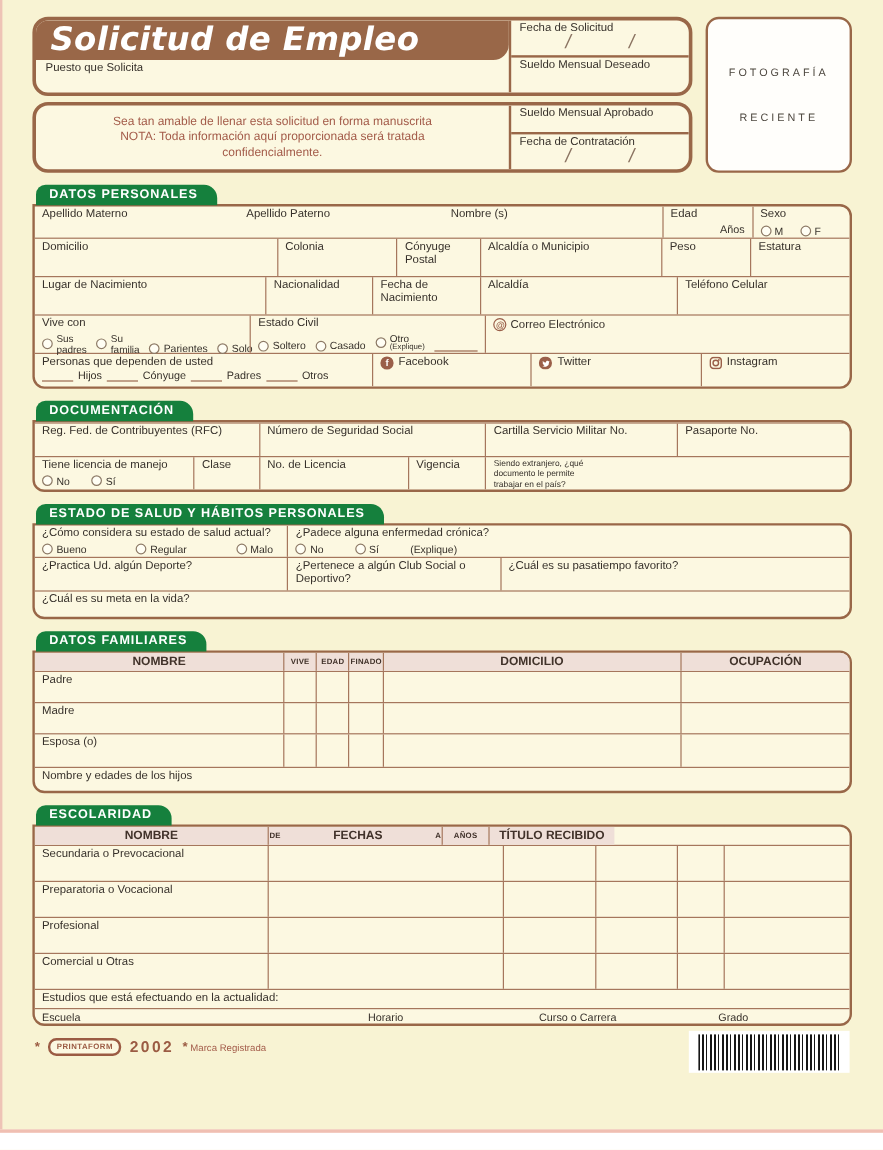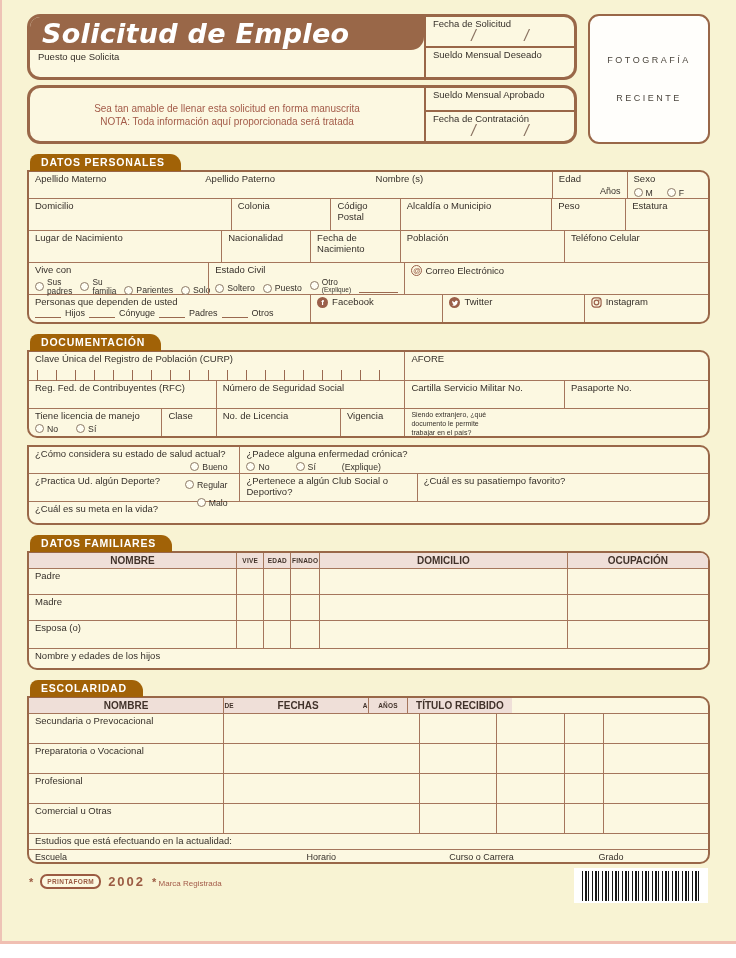--- a/index.html
+++ b/index.html
@@ -32,21 +32,21 @@
   .slash{color:#8a7361;font-size:16px;font-style:italic;line-height:1;}
   .boxb{height:59px;}
   .note{flex:1;display:flex;flex-direction:column;justify-content:center;text-align:center;
         font-size:10px;color:#a35b49;line-height:1.3;padding:0 10px;}
   .photo{width:122px;height:130px;background:#fffefb;border:2px solid #996748;border-radius:11px;
          display:flex;flex-direction:column;align-items:center;justify-content:center;gap:28px;
          font-size:9px;letter-spacing:2.5px;color:#4c463e;box-sizing:border-box;}
 
   
   .sect{margin-top:8px;}
-  .tab{display:inline-block;background:#a16207;color:#fff;font-weight:bold;font-size:10.5px;
+  .tab{display:inline-block;background:#15803d;color:#fff;font-weight:bold;font-size:10.5px;
        letter-spacing:.8px;line-height:1;padding:3.5px 16px 3.5px 11px;border-radius:8px 11px 0 0;
        position:relative;z-index:2;margin-left:3px;}
   .sbox{border:2px solid #996748;border-radius:0 10px 10px 10px;background:#fcf8e1;overflow:hidden;margin-top:-1px;position:relative;z-index:1;}
   .r{display:flex;border-top:1px solid #a5765c;box-sizing:border-box;}
   .r.first{border-top:none;}
   .c{border-left:1px solid #a5765c;padding:2px 6px;box-sizing:border-box;position:relative;}
   .c.nb{border-left:none;}
 
   
   .thirds{display:flex;}
@@ -111,20 +111,21 @@
           </div>
           <div class="rcell">
             <span class="lbl">Sueldo Mensual Deseado</span>
           </div>
         </div>
       </div>
       <div class="hbox boxb">
         <div class="note">
           <div>Sea tan amable de llenar esta solicitud en forma manuscrita</div>
           <div>NOTA: Toda información aquí proporcionada será tratada</div>
+          <div>confidencialmente.</div>
         </div>
         <div class="rcol">
           <div class="rcell rline">
             <span class="lbl">Sueldo Mensual Aprobado</span>
           </div>
           <div class="rcell">
             <span class="lbl">Fecha de Contratación</span>
             <div class="slashes">
               <span class="slash">/</span>
               <span class="slash">/</span>
@@ -167,21 +168,21 @@
         </div>
       </div>
       <div class="r" style="height:32px;">
         <div class="c nb" style="width:29.7%;">
             <span class="lbl">Domicilio</span>
           </div>
         <div class="c" style="width:14.7%;">
             <span class="lbl">Colonia</span>
           </div>
         <div class="c" style="width:10.2%;">
-            <span class="lbl">Código Postal</span>
+            <span class="lbl">Cónyuge Postal</span>
           </div>
         <div class="c" style="width:22.3%;">
             <span class="lbl">Alcaldía o Municipio</span>
           </div>
         <div class="c" style="width:10.9%;">
             <span class="lbl">Peso</span>
           </div>
         <div class="c" style="width:12.2%;">
             <span class="lbl">Estatura</span>
           </div>
@@ -190,21 +191,21 @@
         <div class="c nb" style="width:28.3%;">
             <span class="lbl">Lugar de Nacimiento</span>
           </div>
         <div class="c" style="width:13.1%;">
             <span class="lbl">Nacionalidad</span>
           </div>
         <div class="c" style="width:13.2%;">
             <span class="lbl">Fecha de Nacimiento</span>
           </div>
         <div class="c" style="width:24.2%;">
-            <span class="lbl">Población</span>
+            <span class="lbl">Alcaldía</span>
           </div>
         <div class="c" style="width:21.2%;">
             <span class="lbl">Teléfono Celular</span>
           </div>
       </div>
       <div class="r" style="height:32px;">
         <div class="c nb" style="width:26.4%;">
           <span class="lbl">Vive con</span>
           <div class="optrow">
             <span class="opt">
@@ -233,21 +234,21 @@
         </div>
         <div class="c" style="width:28.9%;">
           <span class="lbl">Estado Civil</span>
           <div class="optrow">
             <span class="opt">
                 <span class="rd"></span>
                 <span>Soltero</span>
               </span>
             <span class="opt">
                 <span class="rd"></span>
-                <span>Puesto</span>
+                <span>Casado</span>
               </span>
             <span class="opt">
                 <span class="rd"></span>
                 <span class="two">
                   <span>Otro</span>
                   <span style="font-size:6.5px;">(Explique)</span>
                 </span>
               </span>
             <span class="blank" style="width:42px;"></span>
           </div>
@@ -302,29 +303,20 @@
             <span class="lbl">Instagram</span>
           </span>
         </div>
       </div>
     </div>
   </div>
 
   <div class="sect">
     <div class="tab">DOCUMENTACIÓN</div>
     <div class="sbox">
-      <div class="r first" style="height:28px;">
-        <div class="c nb" style="width:55.3%;">
-          <span class="lbl">Clave Única del Registro de Población (CURP)</span>
-          <div class="ticks"></div>
-        </div>
-        <div class="c" style="width:44.7%;">
-            <span class="lbl">AFORE</span>
-          </div>
-      </div>
       <div class="r" style="height:28px;">
         <div class="c nb" style="width:27.5%;">
             <span class="lbl">Reg. Fed. de Contribuyentes (RFC)</span>
           </div>
         <div class="c" style="width:27.8%;">
             <span class="lbl">Número de Seguridad Social</span>
           </div>
         <div class="c" style="width:23.5%;">
             <span class="lbl">Cartilla Servicio Militar No.</span>
           </div>
@@ -358,25 +350,26 @@
         <div class="c" style="width:44.7%;">
           <span class="tiny">Siendo extranjero, ¿qué</span>
           <span class="tiny">documento le permite</span>
           <span class="tiny">trabajar en el país?</span>
         </div>
       </div>
     </div>
   </div>
 
   <div class="sect">
+    <div class="tab">ESTADO DE SALUD Y HÁBITOS PERSONALES</div>
     <div class="sbox">
       <div class="r first" style="height:26px;">
         <div class="c nb" style="width:31%;">
           <span class="lbl">¿Cómo considera su estado de salud actual?</span>
-          <div class="optrow" style="justify-content:space-between;padding-right:6px;flex-direction:column;">
+          <div class="optrow" style="justify-content:space-between;padding-right:6px;">
             <span class="opt">
                 <span class="rd"></span>
                 <span>Bueno</span>
               </span>
             <span class="opt">
                 <span class="rd"></span>
                 <span>Regular</span>
               </span>
             <span class="opt">
                 <span class="rd"></span>

